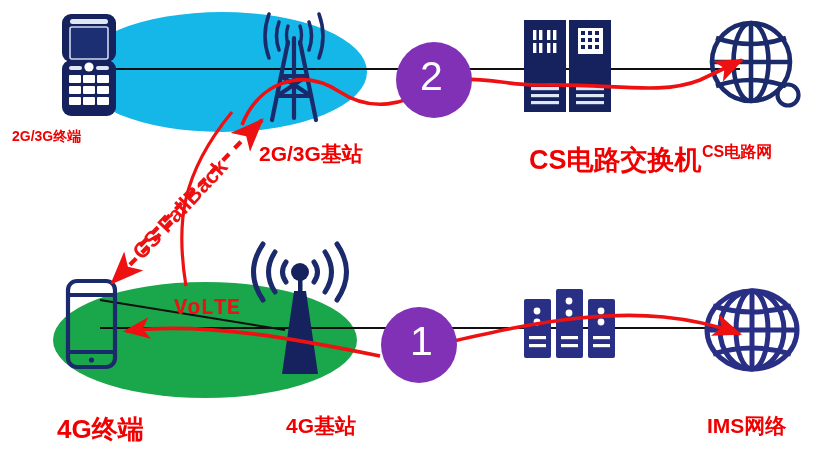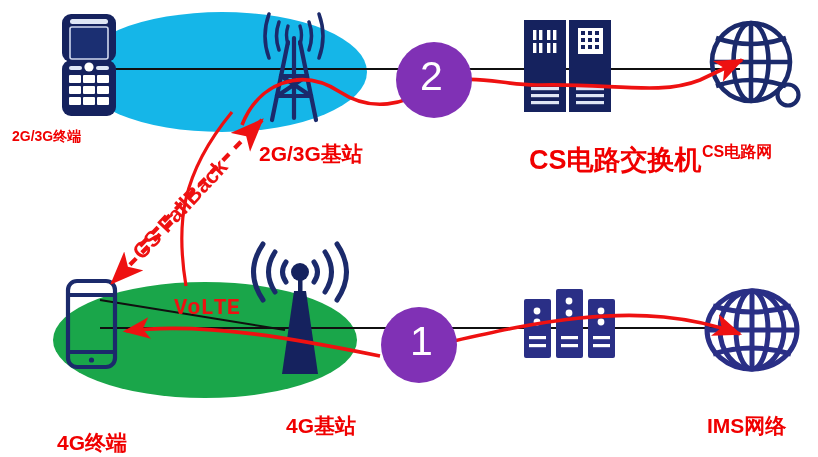--- a/index.html
+++ b/index.html
@@ -232,20 +232,20 @@
   </svg>
 
   <div class="step-num" style="left:420px; top:56px;">2</div>
   <div class="step-num" style="left:410px; top:321px;">1</div>
 
   <div class="node-label" style="left:12px; top:128px; font-size:14px;">2G/3G终端</div>
   <div class="node-label" style="left:259px; top:140px; font-size:21px;">2G/3G基站</div>
   <div class="node-label" style="left:489px; top:142px; font-size:27px;margin-left:40px;">CS电路交换机</div>
   <div class="node-label" style="left:702px; top:142px; font-size:16px;">CS电路网</div>
 
-  <div class="node-label" style="left:57px; top:429px; font-size:21px;">4G终端</div>
+  <div class="node-label" style="left:57px; top:412px; font-size:26px;">4G终端</div>
   <div class="node-label" style="left:263px; top:412px; font-size:21px;margin-left:23px;">4G基站</div>
   <div class="node-label" style="left:707px; top:412px; font-size:21px;">IMS网络</div>
 
   <div class="flow-label" style="left:174px; top:296px; font-size:22px;">VoLTE</div>
   <div class="rotated-label" style="left:137px; top:243px; font-size:22px;">CS FallBack</div>
 
 </div>
 
 </body></html>

